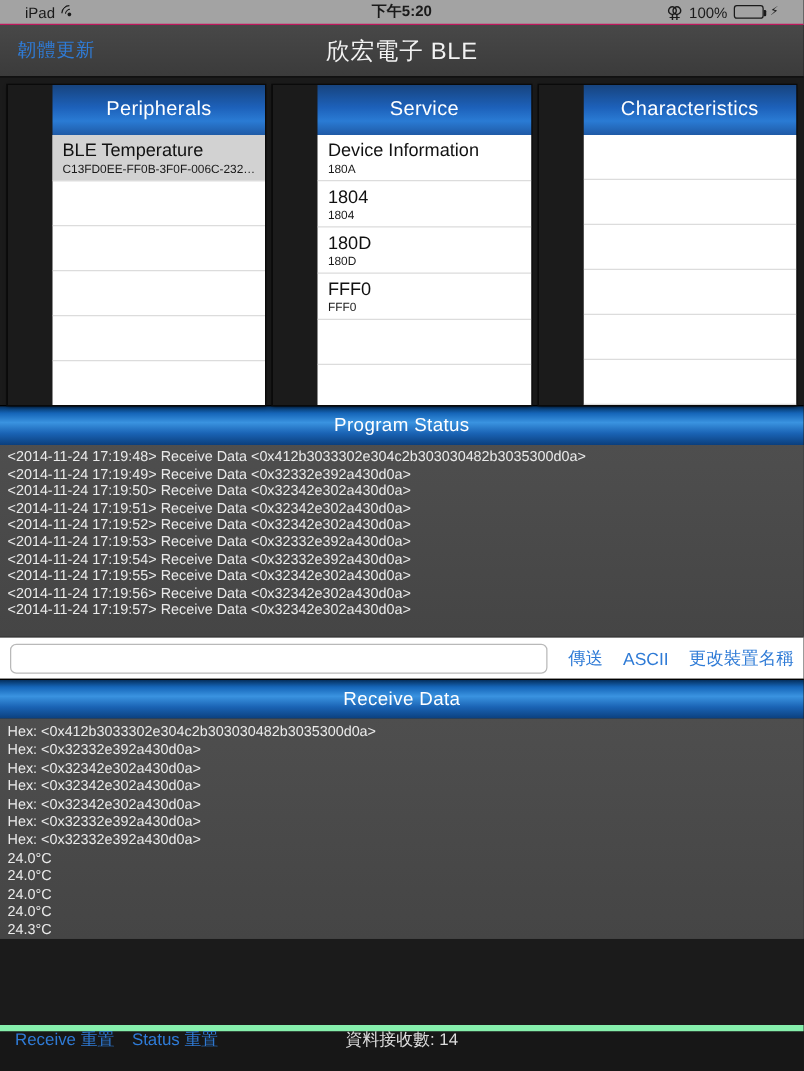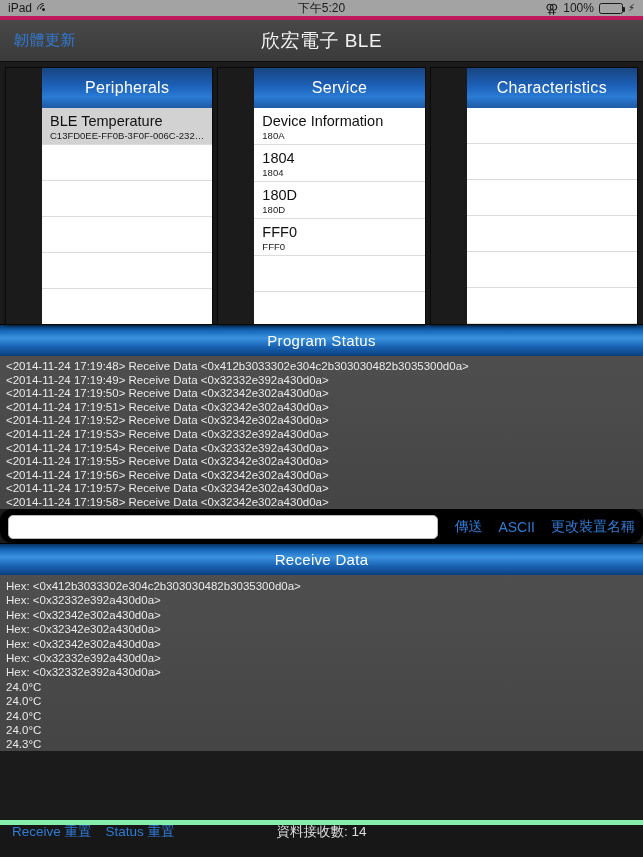--- a/index.html
+++ b/index.html
@@ -7,25 +7,25 @@
   body {
     font-family:"Liberation Sans","DejaVu Sans",sans-serif;
     background:#1b1b1b; overflow:hidden;
     -webkit-font-smoothing:antialiased;
   }
   #app { position:relative; width:643px; height:857px; overflow:hidden; }
 
   
   .statusbar {
     height:20px; background:#a3a3a3; display:flex; align-items:center;
-    padding:0 8px; font-size:12px; color:#1a1a1a; position:relative;
-    border-bottom:4px solid #be185d;
+    padding:0 20px; font-size:12px; color:#1a1a1a; position:relative;
+    border-bottom:1px solid #be185d;
   }
   .sb-left { display:flex; align-items:center; gap:5px; }
-  .sb-center { position:absolute; left:0; right:0; text-align:center; font-size:12px; }
+  .sb-center { position:absolute; left:0; right:0; text-align:center; font-size:12px;font-weight:bold; }
   .sb-right { margin-left:auto; display:flex; align-items:center; gap:5px; position:relative; z-index:2; }
   .wifi-ico { display:inline-block; width:13px; height:11px; position:relative; }
   .wifi-ico i { position:absolute; border:1.6px solid #1a1a1a; border-bottom-color:transparent;
     border-left-color:transparent; border-right-color:transparent; border-radius:50%; }
   .wifi-ico i:nth-child(1){ width:13px;height:13px; left:0; top:0; transform:rotate(-45deg); }
   .wifi-ico i:nth-child(2){ width:8px;height:8px; left:2.5px; top:2.5px; transform:rotate(-45deg); }
   .wifi-ico i:nth-child(3){ width:3px;height:3px; left:5px; top:5.5px; transform:rotate(-45deg);
     background:#1a1a1a; border-radius:50%; border:none; }
   .bt-ico { font-size:13px; line-height:1; }
   .batt { width:24px; height:11px; border:1px solid #1a1a1a; border-radius:2.5px; position:relative; padding:1px; }
@@ -81,22 +81,22 @@
     background:#4a4a4a; color:#eaeaea; overflow:hidden; position:relative;
     font-size:11.5px; line-height:13.6px; padding:4px 6px 0 6px;
     background-image:linear-gradient(180deg,#4e4e4e,#454545);
   }
   .log-line { white-space:nowrap; overflow:hidden; }
   #status-log { height:153px; }
   #receive-log { height:176px; font-size:11.5px; line-height:14.4px; }
 
   
   .sendbar {
-    height:34px; background:#000000; display:flex; align-items:center;
-    padding:0 8px; gap:16px; border-top:1px solid #000;border-radius:12px;
+    height:34px; background:#ffffff; display:flex; align-items:center;
+    padding:0 8px; gap:16px; border-top:1px solid #000;
   }
   .send-input {
     flex:1; height:24px; border-radius:5px; border:1px solid #b9b9b9;
     background:#fff; padding:0 7px; font-size:12px; color:#111;
     font-family:"Liberation Sans",sans-serif; outline:none;
   }
   .send-btn { color:#2f7bd6; font-size:14px; cursor:pointer; white-space:nowrap; }
 
   
   .toolbar {
@@ -192,21 +192,20 @@
       <div class="log-line">&lt;2014-11-24 17:19:48&gt; Receive Data &lt;0x412b3033302e304c2b303030482b3035300d0a&gt;</div>
       <div class="log-line">&lt;2014-11-24 17:19:49&gt; Receive Data &lt;0x32332e392a430d0a&gt;</div>
       <div class="log-line">&lt;2014-11-24 17:19:50&gt; Receive Data &lt;0x32342e302a430d0a&gt;</div>
       <div class="log-line">&lt;2014-11-24 17:19:51&gt; Receive Data &lt;0x32342e302a430d0a&gt;</div>
       <div class="log-line">&lt;2014-11-24 17:19:52&gt; Receive Data &lt;0x32342e302a430d0a&gt;</div>
       <div class="log-line">&lt;2014-11-24 17:19:53&gt; Receive Data &lt;0x32332e392a430d0a&gt;</div>
       <div class="log-line">&lt;2014-11-24 17:19:54&gt; Receive Data &lt;0x32332e392a430d0a&gt;</div>
       <div class="log-line">&lt;2014-11-24 17:19:55&gt; Receive Data &lt;0x32342e302a430d0a&gt;</div>
       <div class="log-line">&lt;2014-11-24 17:19:56&gt; Receive Data &lt;0x32342e302a430d0a&gt;</div>
       <div class="log-line">&lt;2014-11-24 17:19:57&gt; Receive Data &lt;0x32342e302a430d0a&gt;</div>
-      <div class="log-line">&lt;2014-11-24 17:19:58&gt; Receive Data &lt;0x32342e302a430d0a&gt;</div>
     </div>
 
   <div class="sendbar">
     <input class="send-input" type="text" placeholder="" style="">
     <span class="send-btn">傳送</span>
     <span class="send-btn">ASCII</span>
     <span class="send-btn">更改裝置名稱</span>
   </div>
 
   <div class="sect-hd">Receive Data</div>

